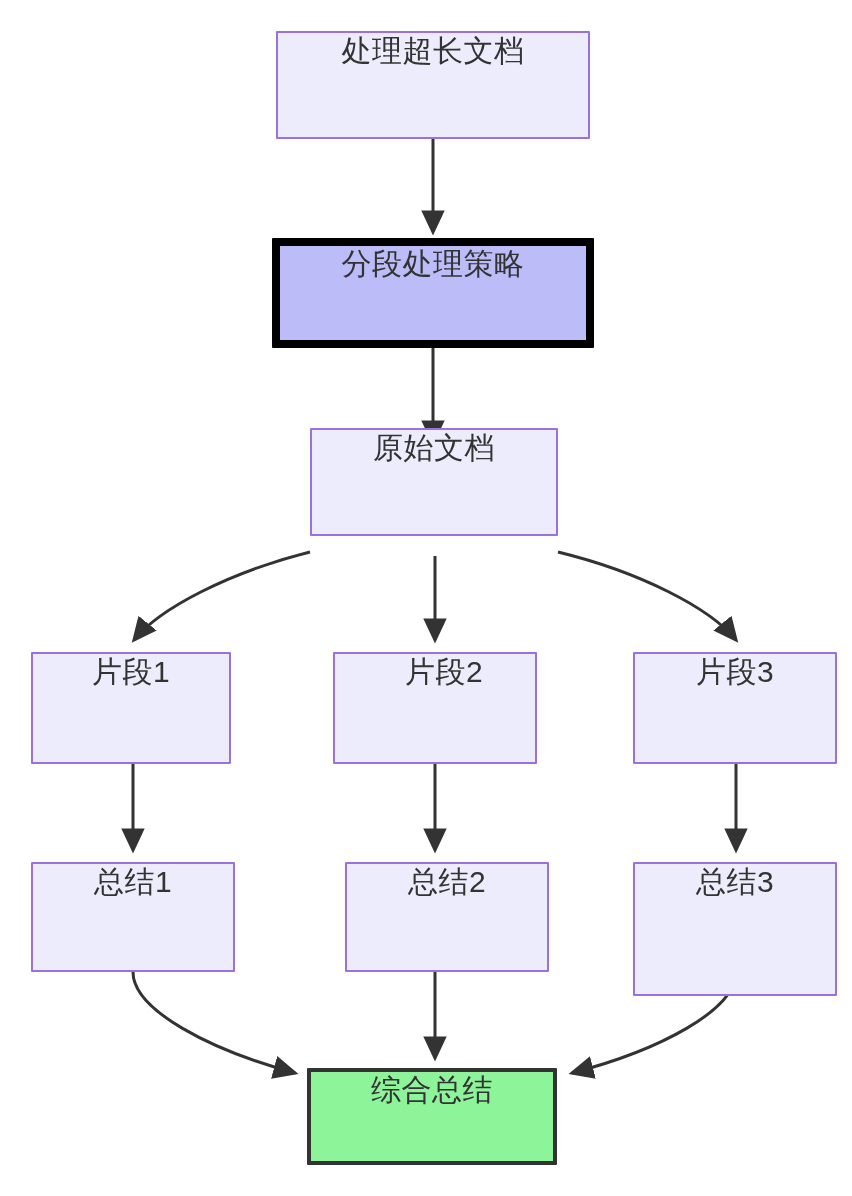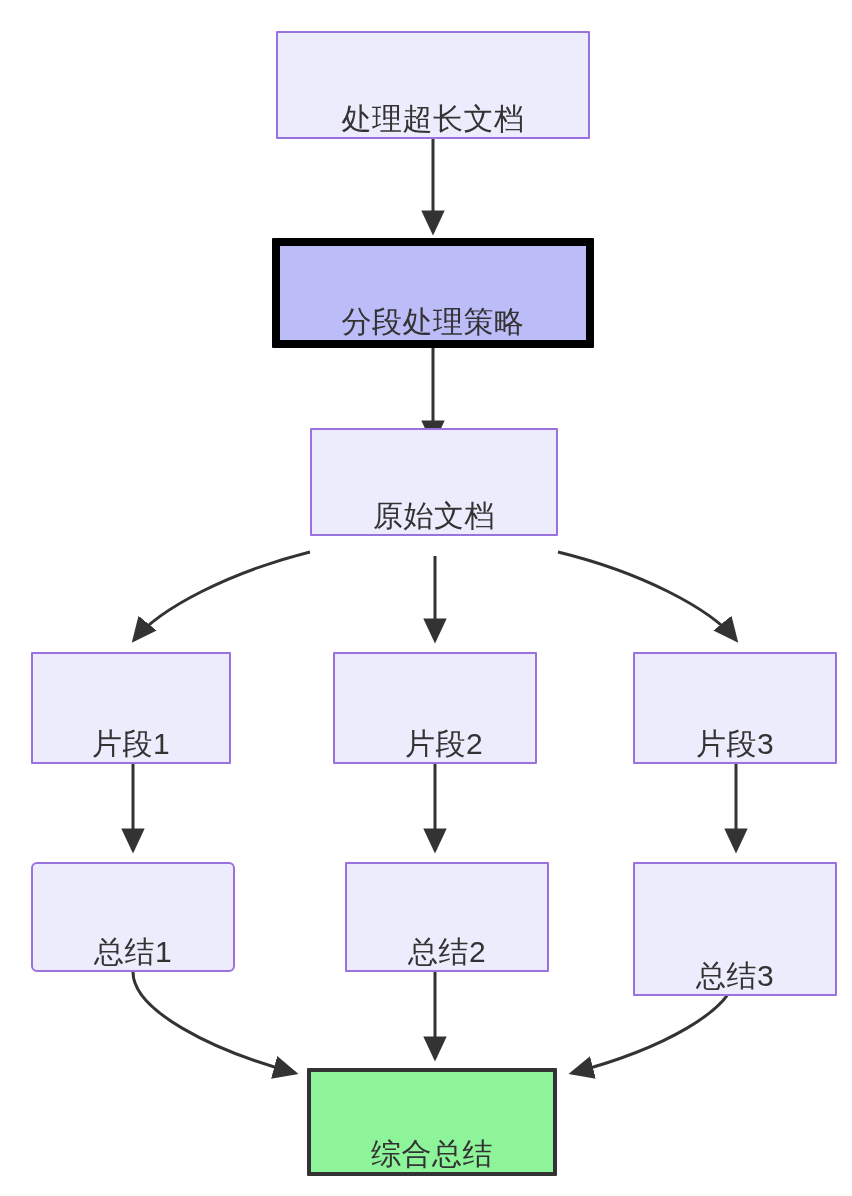--- a/index.html
+++ b/index.html
@@ -20,21 +20,21 @@
     left: 0;
     top: 0;
     width: 852px;
     height: 1196px;
     pointer-events: none;
   }
   .node {
     position: absolute;
     box-sizing: border-box;
     display: flex;
-    align-items: flex-end;
+    align-items: flex-start;
     justify-content: center;
     text-align: center;
     color: #333333;
     font-size: 30px;
     line-height: 1.2;
     letter-spacing: 0.5px;
     white-space: nowrap;
   }
   .node.normal {
     background: #ececfd;
@@ -90,27 +90,27 @@
       </div>
       <div class="node normal" style="left: 31px; top: 652px; width: 200px; height: 112px;">
         <span>片段1</span>
       </div>
       <div class="node normal" style="left: 333px; top: 652px; width: 204px; height: 112px; padding-left: 18px;">
         <span>片段2</span>
       </div>
       <div class="node normal" style="left: 633px; top: 652px; width: 204px; height: 112px;">
         <span>片段3</span>
       </div>
-      <div class="node normal" style="left: 31px; top: 862px; width: 204px; height: 110px; border-radius: 6px;">
+      <div class="node normal" style="left: 31px; top: 862px; width: 204px; height: 110px;">
         <span>总结1</span>
       </div>
       <div class="node normal" style="left: 333px; top: 862px; width: 204px; height: 110px; margin-left: 12px;">
         <span>总结2</span>
       </div>
       <div class="node normal" style="left: 633px; top: 862px; width: 204px; height: 134px;">
         <span>总结3</span>
       </div>
-      <div class="node success" style="left: 307px; top: 1068px; width: 250px; height: 108px;">
+      <div class="node success" style="left: 307px; top: 1068px; width: 250px; height: 97px;">
         <span>综合总结</span>
       </div>
     </div>
 
 </div>
 
 </body></html>

